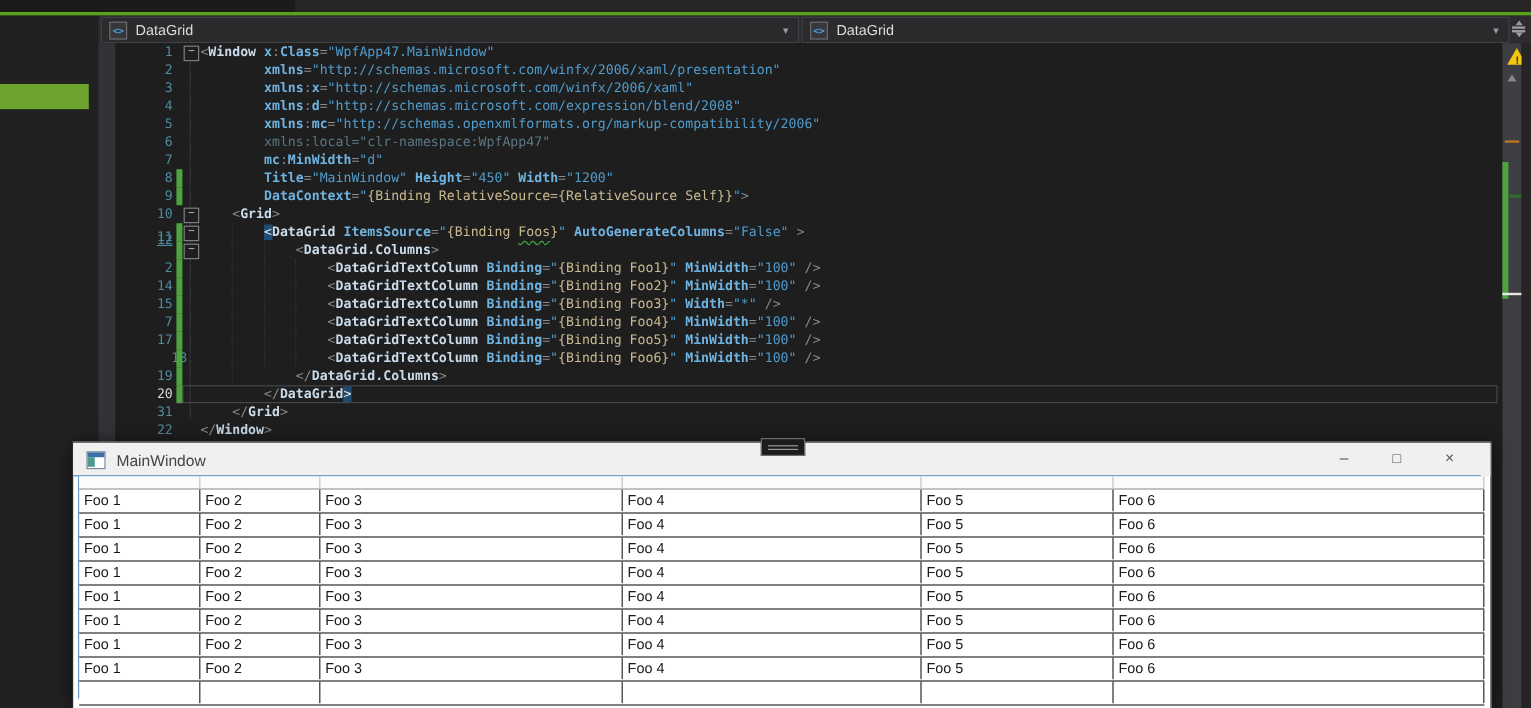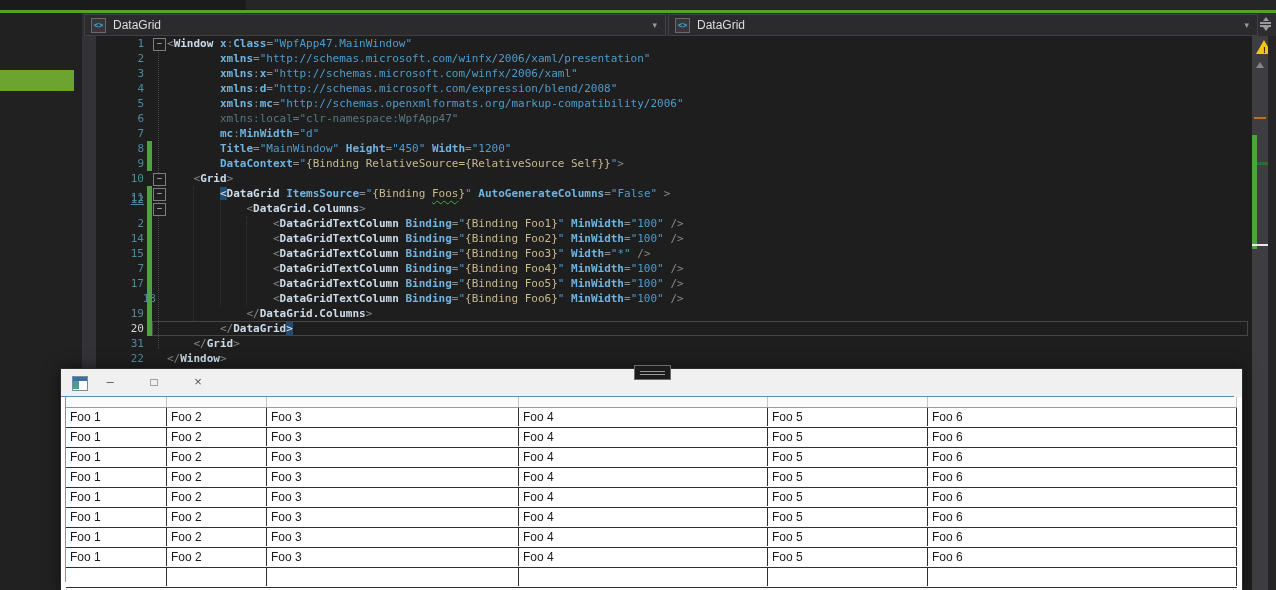--- a/index.html
+++ b/index.html
@@ -196,20 +196,21 @@
   <div class="abs warn-tri"></div>
   <div class="abs warn-excl">!</div>
   <div class="abs edge-right"></div>
 
   <div class="abs app-window">
     <div class="titlebar">
       <div class="app-icon">
           <div class="tb"></div>
           <div class="pn"></div>
         </div>
+      <span class="title-text">MainWindow</span>
       <span class="win-btn">–</span>
       <span class="win-btn max">□</span>
       <span class="win-btn">×</span>
       <span class="tb-right-pad"></span>
     </div>
     <div class="dg-blue-top"></div>
     <div class="dg-left-blue"></div>
     <div class="dg" id="datagrid">
         <div class="dg-header">
           <div class="hc" style="width: 101px;"></div>

